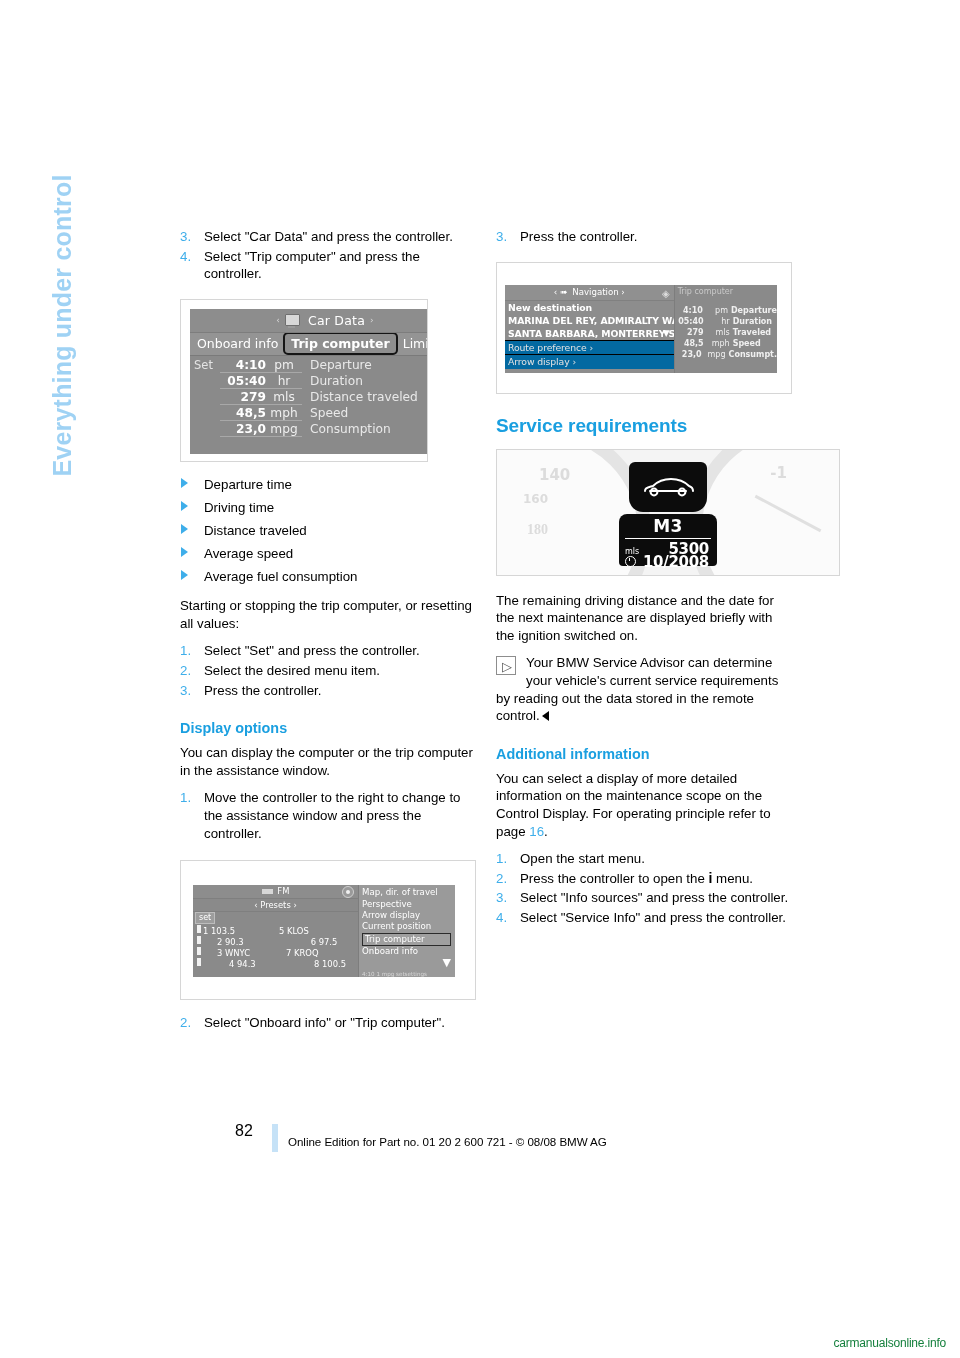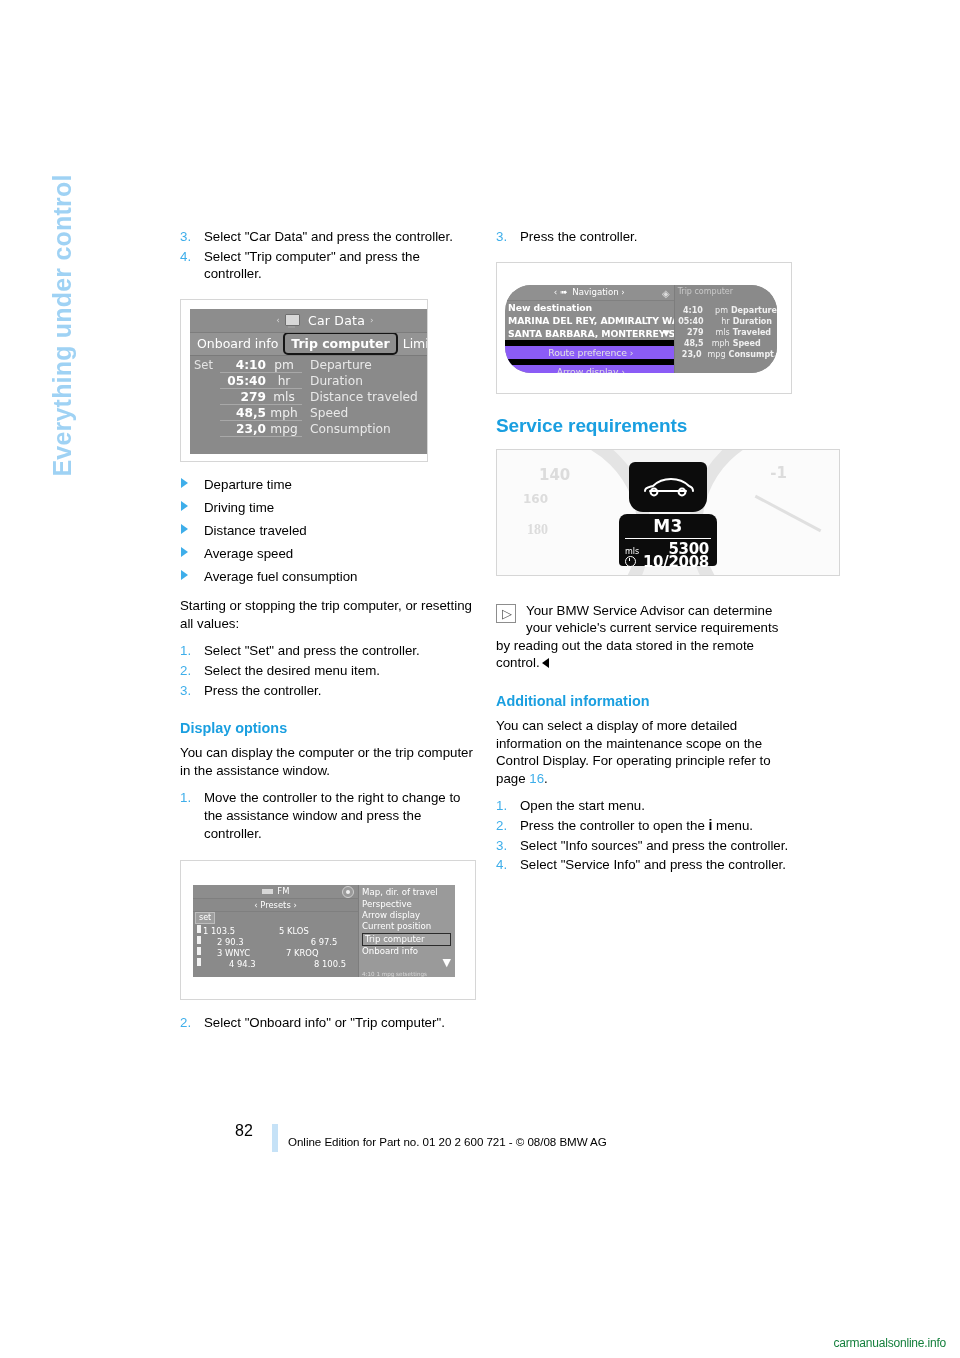--- a/index.html
+++ b/index.html
@@ -461,23 +461,22 @@
     line-height: 13.2px;
     font-weight: bold;
     color: #ffffff;
     padding-left: 3px;
     white-space: nowrap;
     letter-spacing: -0.1px;
   }
   .navleft .nitem.dim {
     font-weight: normal;
     color: #e3e3e3;
-    background: #8b5cf6;
-    border-top: 6px solid #000000;
-    text-align: center;
+    background: #0369a1;
+    border-top: 1px solid #000000;
   }
   .navleft .caretdn {
     position: absolute;
     right: 4px;
     top: 43px;
     font-size: 9px;
   }
   .navright {
     width: 38%;
     background: #8a8a8a;
@@ -821,21 +820,21 @@
   <ul class="steps">
     <li>
       <span class="num">3.</span>
       <span>Press the controller.</span>
     </li>
   </ul>
 
   <div class="gap14"></div>
 
   <div class="figure" style="width:296px;height:132px;">
-    <div class="navscreen" style="left:8px;top:22px;width:272px;height:88px;border-radius:26px;">
+    <div class="navscreen" style="left:8px;top:22px;width:272px;height:88px;">
       <div class="navleft">
         <div class="nbar">
           <span class="arrL">‹</span>
           <span class="plane">➠</span>
           <span>Navigation</span>
           <span class="arrR">›</span>
           <span class="nav4">◈</span>
         </div>
         <div class="nitem">New destination</div>
         <div class="nitem">MARINA DEL REY, ADMIRALTY WA</div>
@@ -911,20 +910,21 @@
         <div class="drow" style="top:39px;">
           <span class="clockico"></span>
           <span class="big">10/2008</span>
         </div>
       </div>
     </div>
   </div>
 
   <div class="gap16"></div>
 
+  <p class="body">The remaining driving distance and the date for the next maintenance are displayed briefly with the ignition switched on.</p>
 
   <div class="gap10"></div>
 
   <div class="note">
     <span class="noteicon">
         <span class="tglyph">▷</span>
       </span>
     <span>Your BMW Service Advisor can determine your vehicle's current service requirements by reading out the data stored in the remote control.</span><span class="endmark"></span>
   </div>
 

